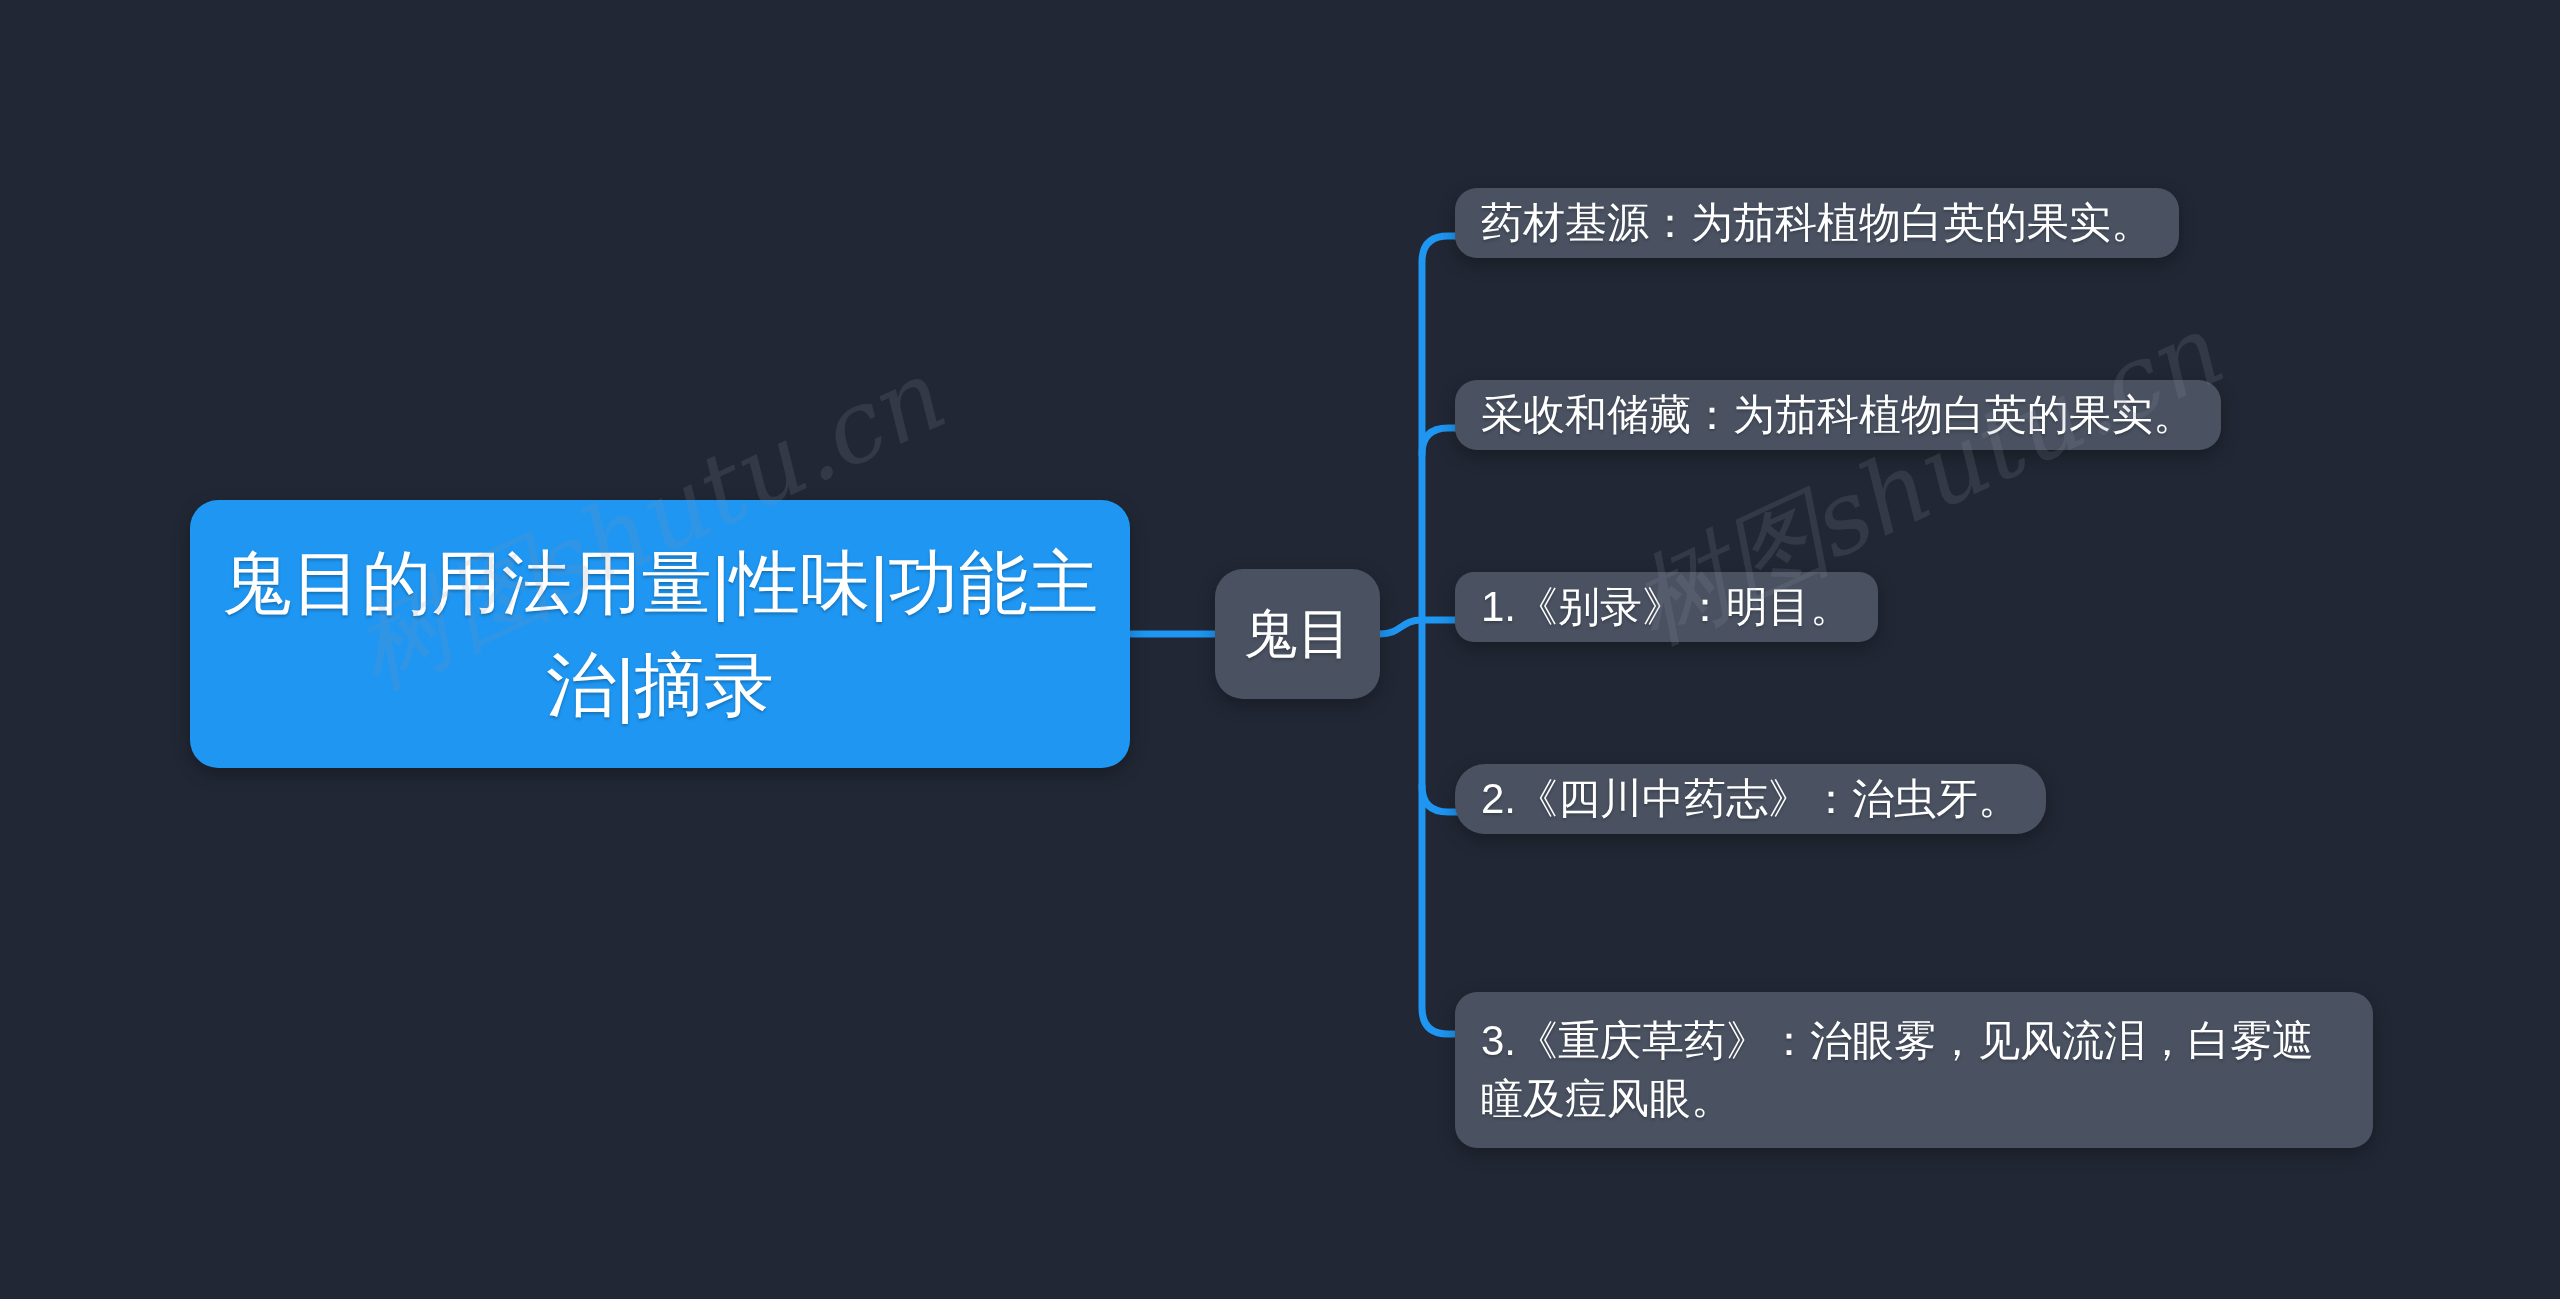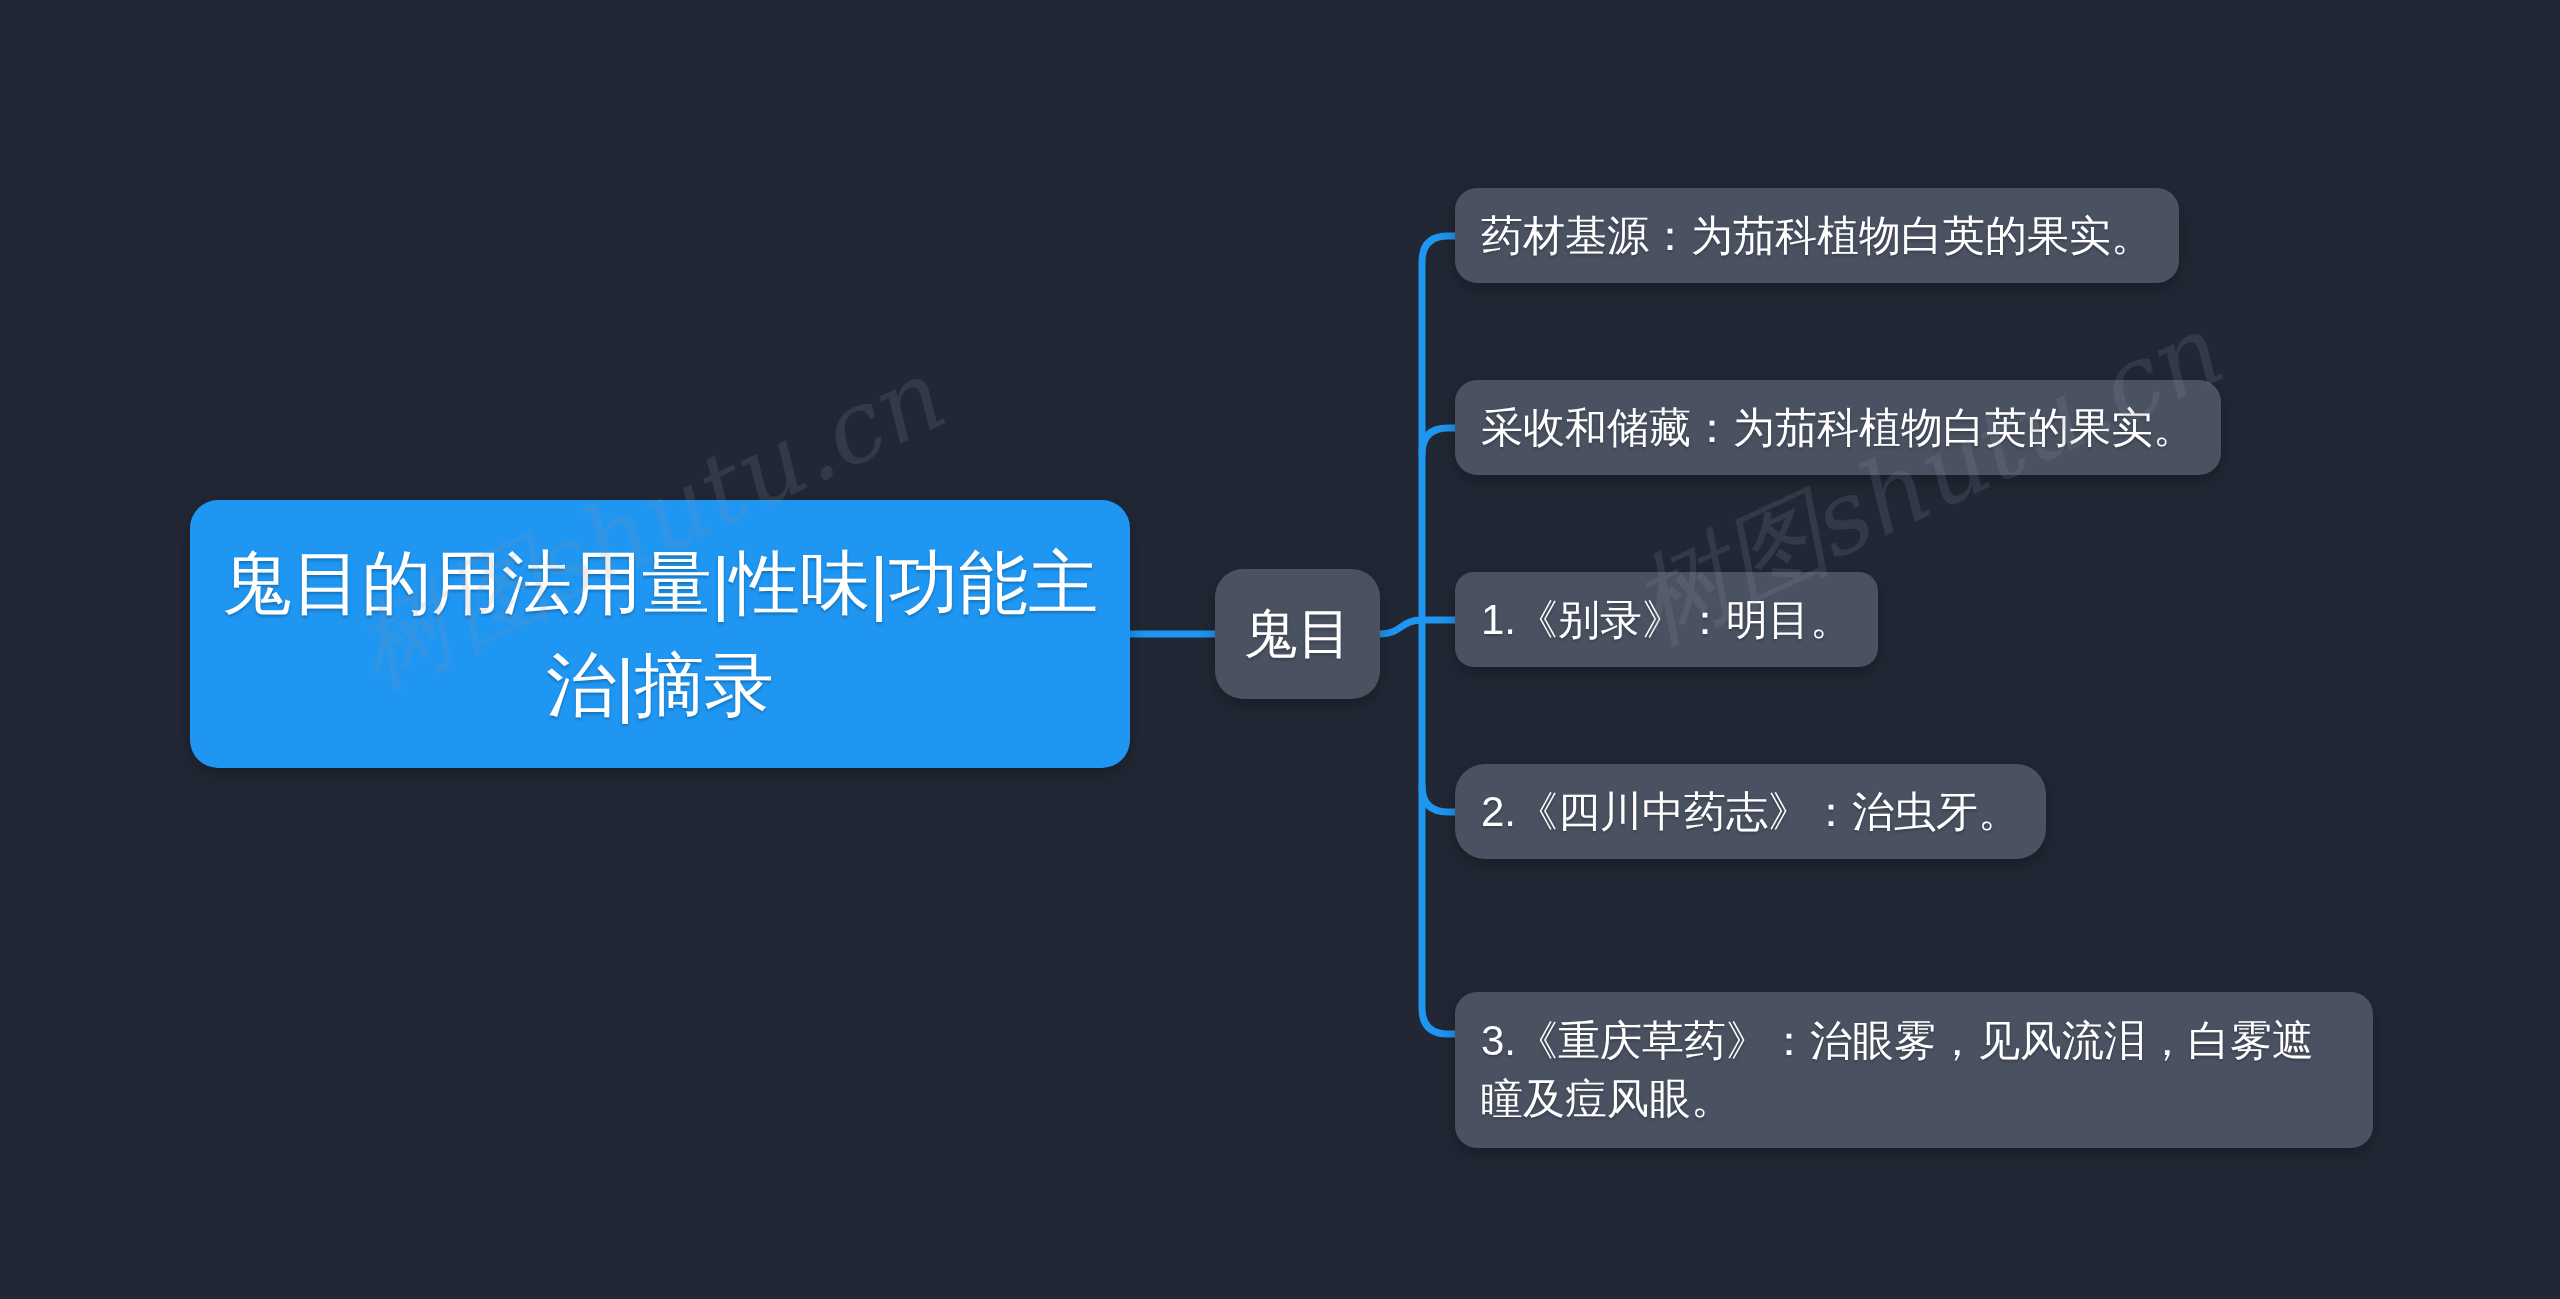--- a/index.html
+++ b/index.html
@@ -38,21 +38,21 @@
     font-size:54px;
     justify-content:center;text-align:center;
   }
   .node-child{
     left:1455px;
     background:#4A5262;
     border-radius:22px;
     font-size:42px;
     padding:2px 26px;
     white-space:nowrap;
-    height:95px;
+    height:70px;
   }
   .node-child.c1{top:188px;}
   .node-child.c2{top:380px;}
   .node-child.c3{top:572px;border-radius:19px;}
   .node-child.c4{top:764px;border-radius:30px;}
   .node-child.c5{
     top:956px;height:156px;width:918px;
     white-space:normal;line-height:58px;padding:10px 26px;margin-top:36px;
   }
   .watermark{

